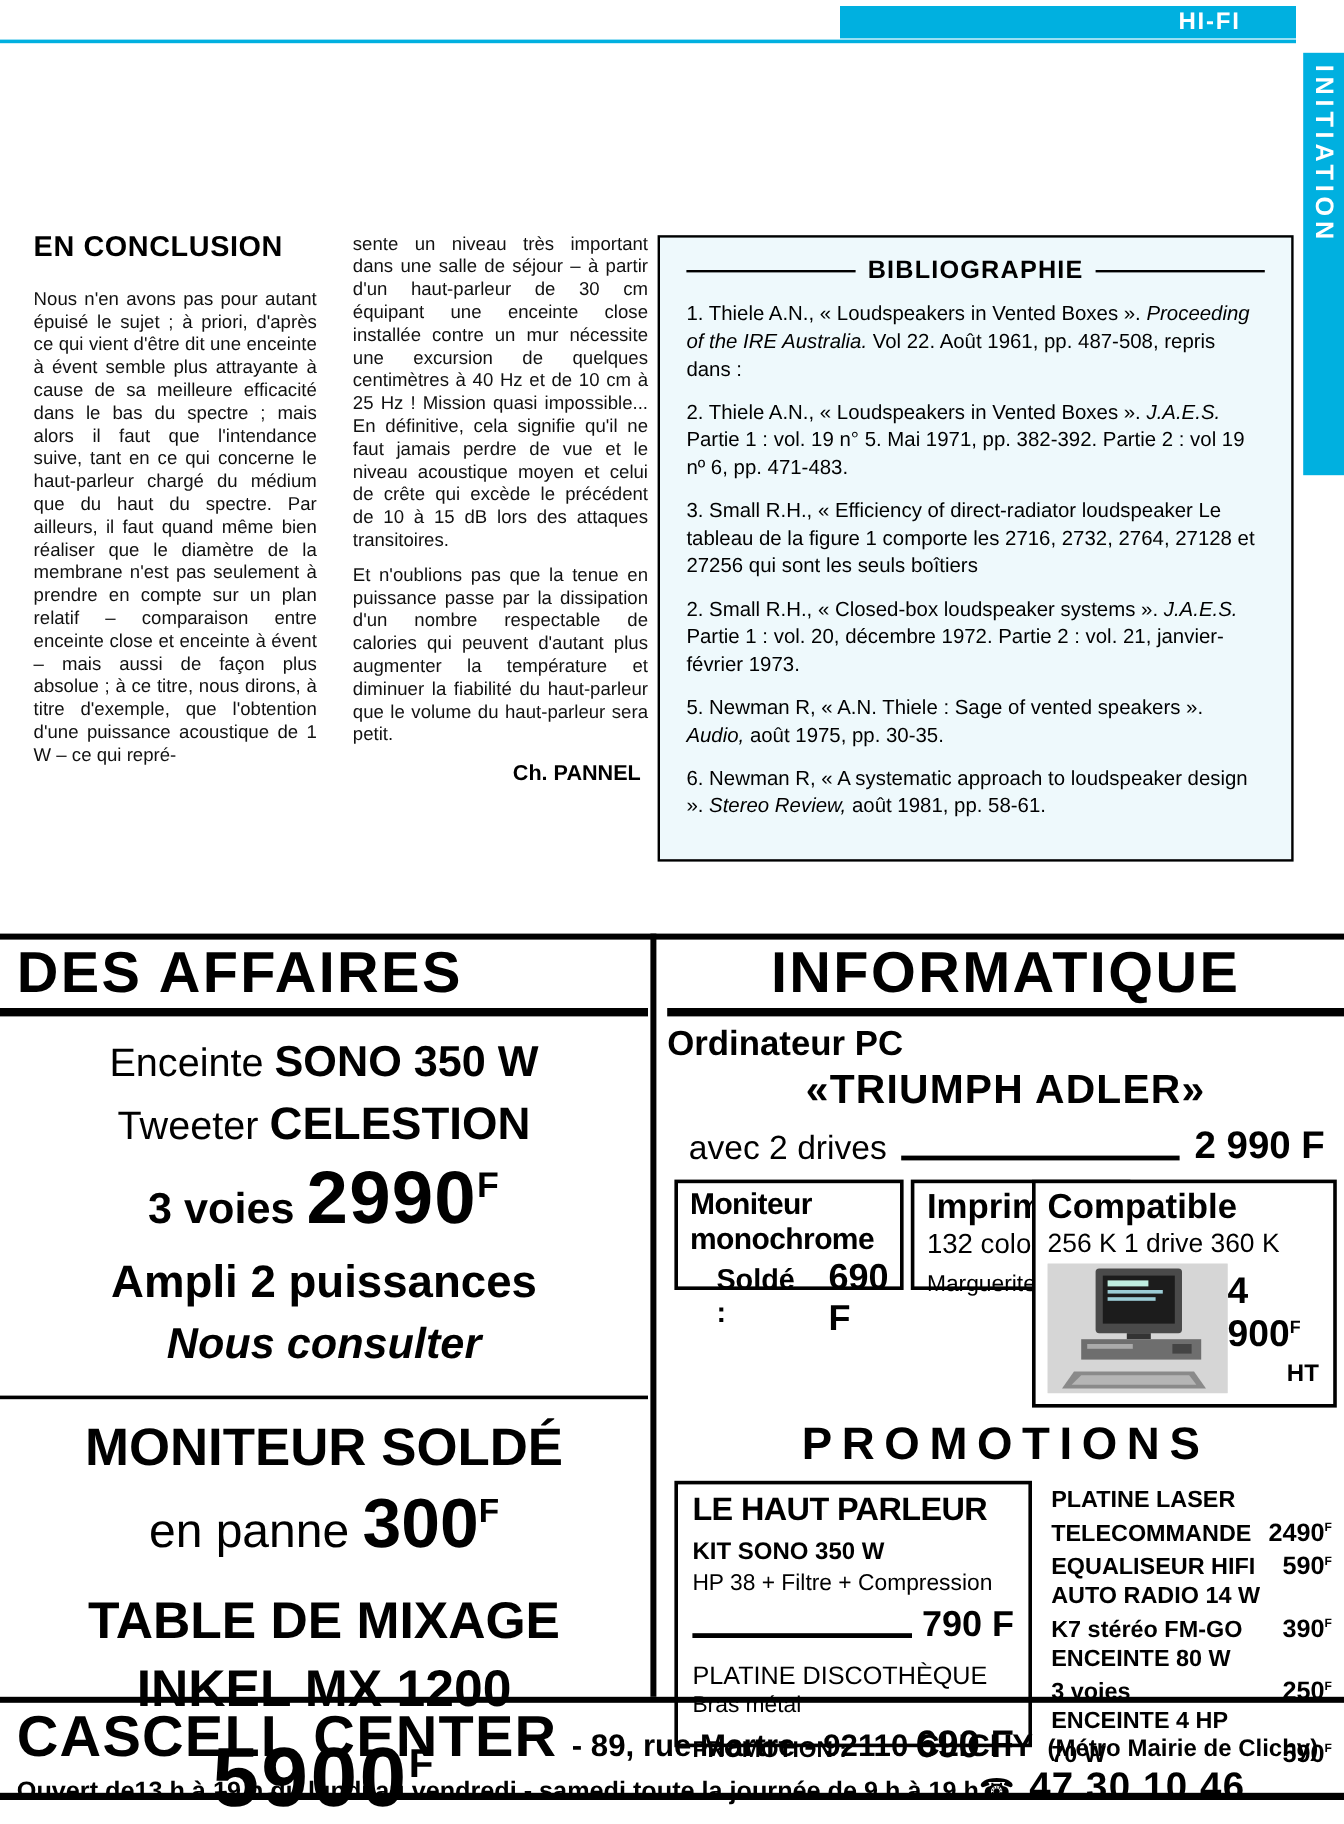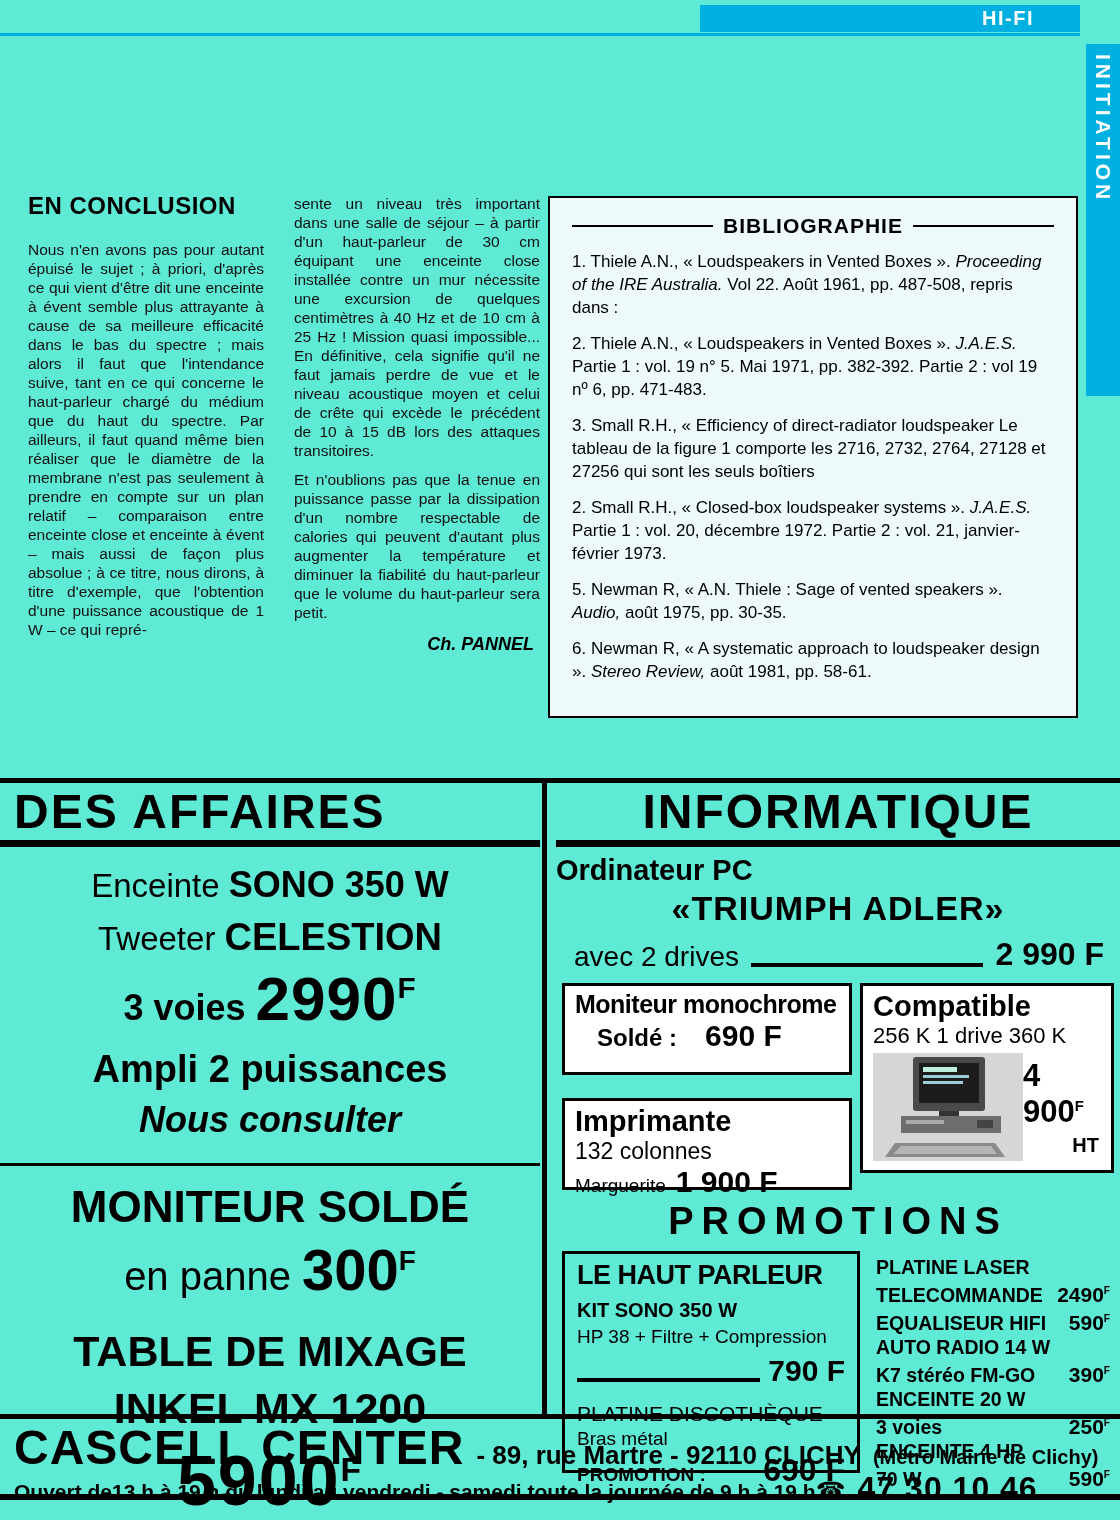--- a/index.html
+++ b/index.html
@@ -1,34 +1,34 @@
 <!DOCTYPE html>
 <html style="--accent: #00b0e0;"><head>
 <meta charset="utf-8">
 <style>
   :root { --accent: #00b0e0; }
   * { margin: 0; padding: 0; box-sizing: border-box; }
   body { background: #e8e8e8; font-family: "Liberation Sans", sans-serif; color: #000; }
-  .page { position: relative; width: 1120px; height: 1520px; background: #5eead4; margin: 0 auto; overflow: hidden; }
+  .page { position: relative; width: 1120px; height: 1520px; background: #ffffff; margin: 0 auto; overflow: hidden; }
 
   
   .topbar { position:absolute; left:700px; top:5px; width:380px; height:27px; background:var(--accent);
             display:flex; align-items:center; justify-content:flex-end; padding-right:46px; }
   .topbar-label { color:#fff; font-weight:bold; font-size:20px; letter-spacing:1.5px; }
   .toprule { position:absolute; left:0; top:33px; width:1080px; height:3px; background:var(--accent); }
   .side-tab { position:absolute; left:1086px; top:44px; width:34px; height:352px; background:var(--accent); display:flex; justify-content:center; }
   .side-tab span { writing-mode: vertical-rl; color:#fff; font-weight:bold; font-size:21px; letter-spacing:4px; padding-top:10px; }
 
   
   .article { position:absolute; left:28px; top:192px; width:512px; height:560px; }
   .article .col1 { position:absolute; left:0; top:0; width:236px; }
   .article .col2 { position:absolute; left:266px; top:2px; width:246px; }
   .article h1 { font-size:24px; font-weight:bold; letter-spacing:.5px; margin-bottom:20px; }
   .article p.body { font-size:15.5px; line-height:19px; text-align:justify; margin-bottom:10px; color:#111; }
-  .article .author { font-weight:bold; font-size:18px; text-align:right; padding-right:6px; margin-top:12px;font-style:italic; }
+  .article .author { font-weight:bold; font-size:18px; text-align:right; padding-right:6px; margin-top:12px; }
 
   
   .biblio { position:absolute; left:548px; top:196px; width:530px; height:522px; border:2px solid #000; background:#eef9fc; padding:10px 22px; }
   .biblio-head { display:flex; align-items:center; margin:6px 0 12px; }
   .biblio-head .rule { flex:1; height:2px; background:#000; }
   .biblio-head h2 { margin:0 10px; font-size:21px; letter-spacing:1px; }
   .bib-item { font-size:17px; line-height:23px; margin-bottom:13px; }
   .bib-item .it { font-style:italic; }
 
   
@@ -65,21 +65,21 @@
   .cur { font-size:48%; vertical-align:super; font-weight:bold; }
 
   .ads-right { position:absolute; left:556px; top:72px; width:564px; }
   .pc-line1 { text-align:left; font-size:29px; font-weight:bold; margin-top:4px; }
   .pc-line2 { text-align:center; font-size:34px; font-weight:bold; margin-top:2px; letter-spacing:1px; }
   .drives-row { display:flex; align-items:flex-end; margin:8px 16px 10px 18px; }
   .drives-row .lbl { font-size:28px; }
   .drives-row .fill { flex:1; border-bottom:4px solid #000; margin:0 12px 6px; }
   .drives-row .price { font-size:32px; font-weight:bold; }
   .boxes-row { display:flex; margin:0 6px; gap:8px; }
-  .boxes-col { display:flex; flex-direction:column; gap:23px; width:290px; }
+  .boxes-col { display:flex; flex-direction:row; gap:6px; width:290px; }
   .adbox { border:3px solid #000; padding:4px 10px; background:#fff; }
   .box-a { height:92px; }
   .box-a .t { font-size:25px; font-weight:bold; letter-spacing:-0.5px; }
   .box-a .s { font-size:22px; }
   .box-a .row { display:flex; align-items:baseline; gap:28px; padding-left:22px; }
   .box-a .lbl { font-size:24px; font-weight:bold; }
   .box-a .price { font-size:30px; font-weight:bold; }
   .box-b { height:92px; }
   .box-b .t { font-size:29px; font-weight:bold; }
   .box-b .s { font-size:23px; }
@@ -268,21 +268,21 @@
             </div>
           <div class="promo-row2">
               <span>AUTO RADIO 14 W</span>
               <span class="pp"><span></span><span class="cur"></span></span>
             </div>
           <div class="promo-row2">
               <span>K7 stéréo FM-GO</span>
               <span class="pp"><span>390</span><span class="cur">F</span></span>
             </div>
           <div class="promo-row2">
-              <span>ENCEINTE 20 W</span>
+              <span>ENCEINTE 80 W</span>
               <span class="pp"><span></span><span class="cur"></span></span>
             </div>
           <div class="promo-row2">
               <span>3 voies</span>
               <span class="pp"><span>250</span><span class="cur">F</span></span>
             </div>
           <div class="promo-row2">
               <span>ENCEINTE 4 HP</span>
               <span class="pp"><span></span><span class="cur"></span></span>
             </div>

